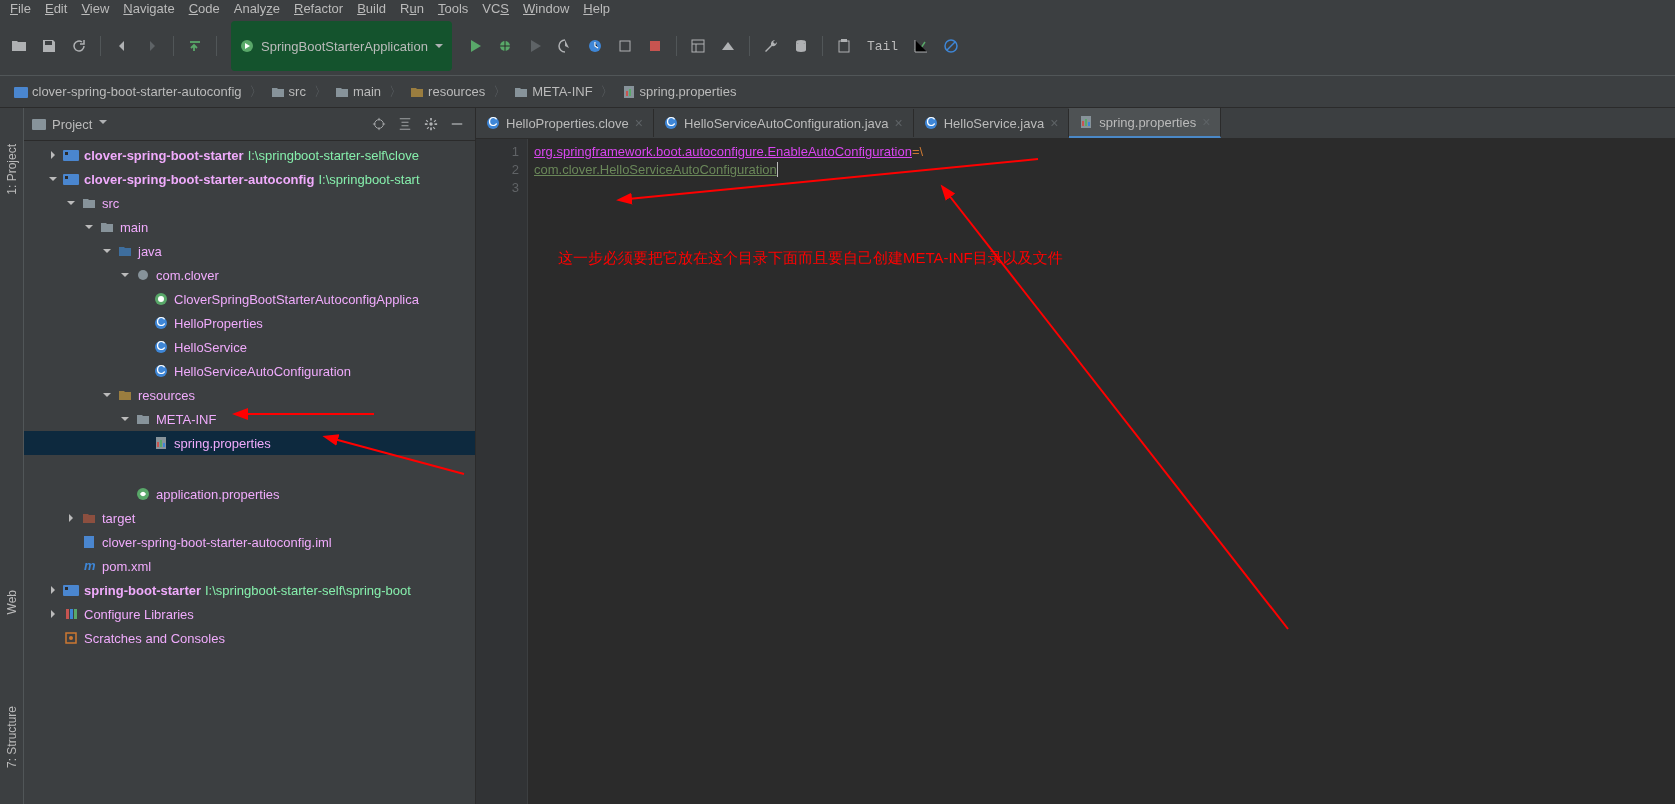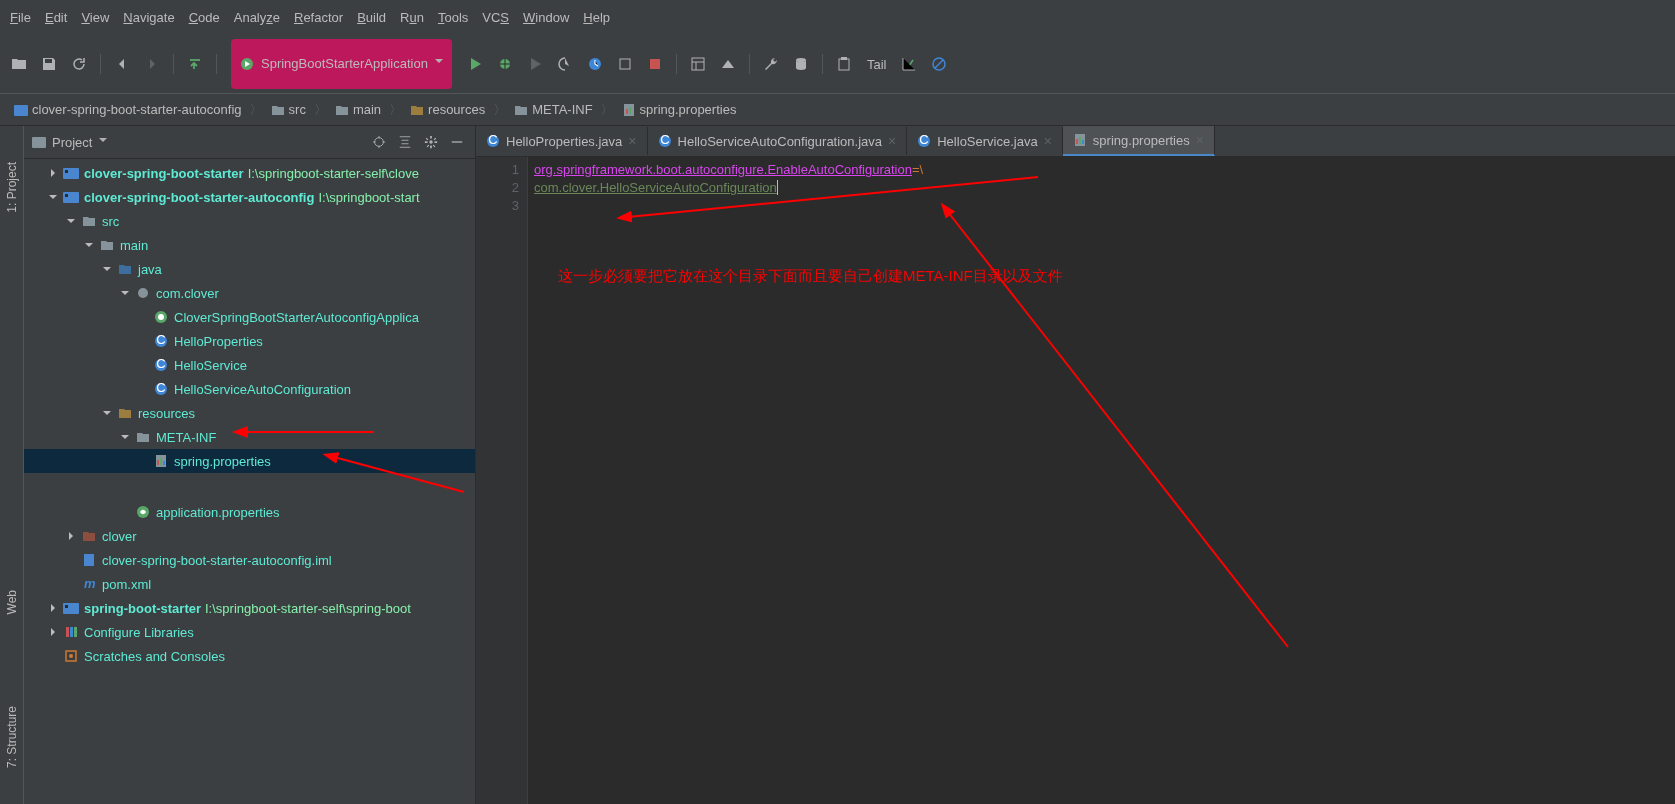--- a/index.html
+++ b/index.html
@@ -1,48 +1,48 @@
 <!DOCTYPE html>
 <html><head>
 <meta charset="utf-8">
 <style>
   * { margin: 0; padding: 0; box-sizing: border-box; font-family: "Segoe UI", Arial, sans-serif; font-size: 13px; }
   body { background: #3c3f41; color: #bbbbbb; width: 1675px; height: 804px; overflow: hidden; display: flex; flex-direction: column; }
   
-  .menu-bar { display: flex; gap: 14px; padding: 10px 10px; color: #bbbbbb; font-size: 13px; }
+  .menu-bar { display: flex; gap: 14px; padding: 1px 10px; color: #bbbbbb; font-size: 13px; }
   .menu-item { cursor: default; }
   .menu-item u { text-decoration: underline; }
   
   .toolbar { display: flex; align-items: center; gap: 4px; padding: 4px 6px; border-bottom: 1px solid #515658; }
   .tool-btn { width: 26px; height: 24px; display: inline-flex; align-items: center; justify-content: center; color: #afb1b3; cursor: pointer; }
   .tool-sep { width: 1px; height: 20px; background: #515658; margin: 0 4px; }
-  .run-config { display: flex; gap: 6px; background: #be185d; border-radius: 4px; padding: 17px 8px; margin: 0 6px; color: #bbbbbb; }
+  .run-config { display: flex; align-items: center; gap: 6px; background: #14532d; border-radius: 4px; padding: 17px 8px; margin: 0 6px; color: #bbbbbb; }
   .run-config svg { flex-shrink: 0; }
-  .tool-text { color: #bbbbbb; padding: 0 6px; }
+  .tool-text { color: #bbbbbb; padding: 0 6px; font-family: Liberation Mono, monospace; }
   
   .breadcrumbs { display: flex; align-items: center; gap: 0; padding: 4px 8px; border-bottom: 1px solid #2b2b2b; font-size: 13px; }
   .crumb { display: inline-flex; align-items: center; gap: 4px; padding: 4px 6px; color: #bbbbbb; cursor: pointer; }
   .crumb-sep { color: #5e6366; padding: 0 2px; }
   
   .main { display: flex; flex: 1; min-height: 0; }
   
   .left-tabs { width: 24px; background: #3c3f41; border-right: 1px solid #515658; display: flex; flex-direction: column; align-items: center; padding-top: 30px; gap: 60px; }
   .left-tab-label { writing-mode: vertical-rl; transform: rotate(180deg); font-size: 12px; color: #bbbbbb; padding: 6px 2px; cursor: pointer;}
   
   .project-panel { width: 452px; background: #3c3f41; display: flex; flex-direction: column; border-right: 1px solid #2b2b2b; }
   .project-header { display: flex; align-items: center; padding: 4px 8px; border-bottom: 1px solid #2b2b2b; gap: 6px; }
   .project-title { font-weight: 500; flex: 1; display: flex; align-items: flex-start; gap: 6px; }
   .project-header .tool-btn { width: 20px; }
   
   .tree { flex: 1; overflow: auto; padding: 2px 0; }
   .tree-row { display: flex; align-items: center; height: 24px; padding-left: 6px; white-space: nowrap; cursor: pointer; }
   .tree-row.selected { background: #0d293e; }
   .tree-row .arrow { width: 12px; display: inline-flex; margin-right: 2px; color: #bbbbbb; }
   .tree-row .icon { width: 18px; display: inline-flex; align-items: center; justify-content: center; margin-right: 4px; }
-  .tree-row .label { color: #5eead4; }
+  .tree-row .label { color: #f0abfc; }
   .tree-row .path { color: #86efac; margin-left: 4px; }
   .tree-row.bold .label { font-weight: 600; }
   
   .editor-area { flex: 1; display: flex; flex-direction: column; background: #2b2b2b; position: relative; }
   .tabs { display: flex; background: #3c3f41; border-bottom: 1px solid #2b2b2b; align-items: center; }
   .tab { display: flex; align-items: center; gap: 6px; padding: 6px 10px; color: #bbbbbb; cursor: pointer; border-right: 1px solid #2b2b2b;}
   .tab.active { background: #4e5254; border-bottom: 2px solid #4a88c7; }
   .tab .close { color: #5e6366; font-size: 14px; }
   
   .editor-body { display: flex; flex: 1; font-family: "Consolas", monospace; font-size: 14px; }
@@ -476,21 +476,21 @@
           <span class="arrow">
             <svg width="10" height="10" viewBox="0 0 10 10">
               <path fill="#bbbbbb" d="M3 1l4 4-4 4z"></path>
             </svg>
           </span>
           <span class="icon">
             <svg width="14" height="14">
               <path fill="#8c4f3f" d="M1 3h5l1 1h6v8H1z"></path>
             </svg>
           </span>
-          <span class="label">clover</span>
+          <span class="label">target</span>
         </div>
         <div class="tree-row" style="padding-left: 42px;">
           <span class="arrow"></span>
           <span class="icon">
             <svg width="14" height="14">
               <rect x="2" y="1" width="10" height="12" fill="#4a86cf"></rect>
             </svg>
           </span>
           <span class="label">clover-spring-boot-starter-autoconfig.iml</span>
         </div>
@@ -548,21 +548,21 @@
 
   <div class="editor-area">
     <div class="tabs" id="tabs">
         <div class="tab">
           <span>
             <svg width="14" height="14">
               <circle cx="7" cy="7" r="6" fill="#3e86d6"></circle>
               <text x="7" y="10" text-anchor="middle" fill="#fff" font-size="9" font-family="Arial">C</text>
             </svg>
           </span>
-          <span>HelloProperties.java</span>
+          <span>HelloProperties.clove</span>
           <span class="close">×</span>
         </div>
         <div class="tab">
           <span>
             <svg width="14" height="14">
               <circle cx="7" cy="7" r="6" fill="#3e86d6"></circle>
               <text x="7" y="10" text-anchor="middle" fill="#fff" font-size="9" font-family="Arial">C</text>
             </svg>
           </span>
           <span>HelloServiceAutoConfiguration.java</span>

